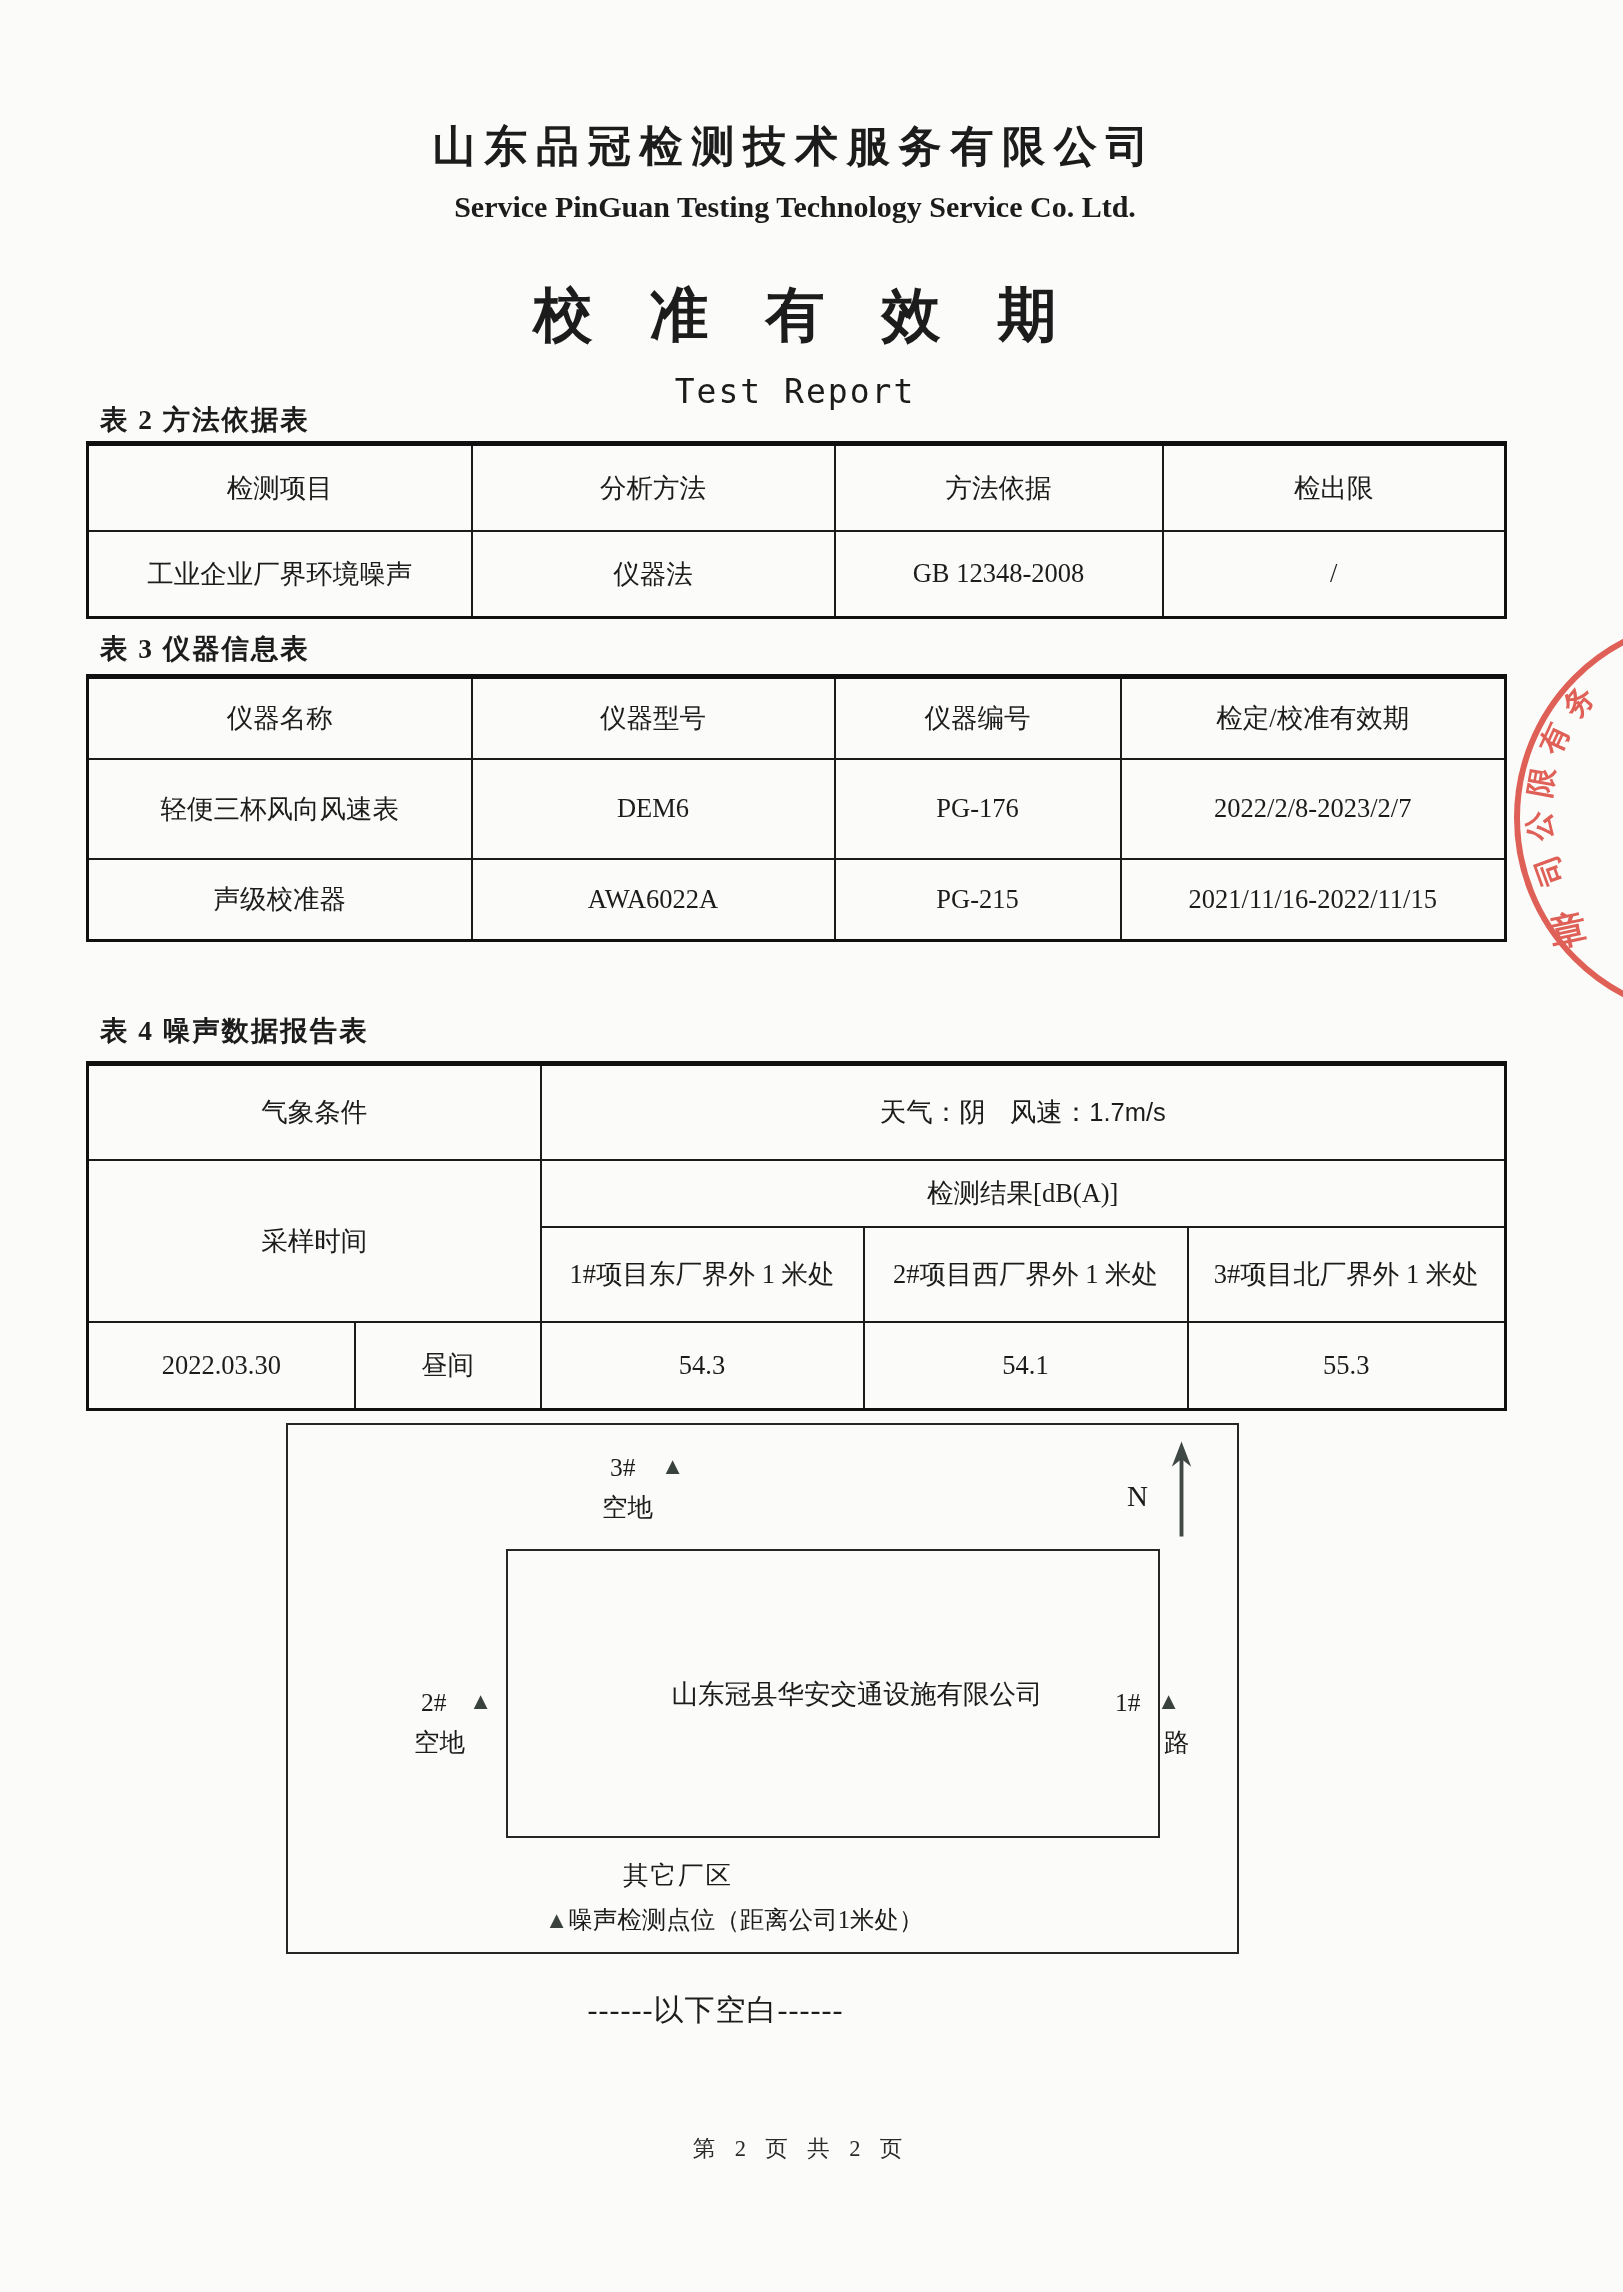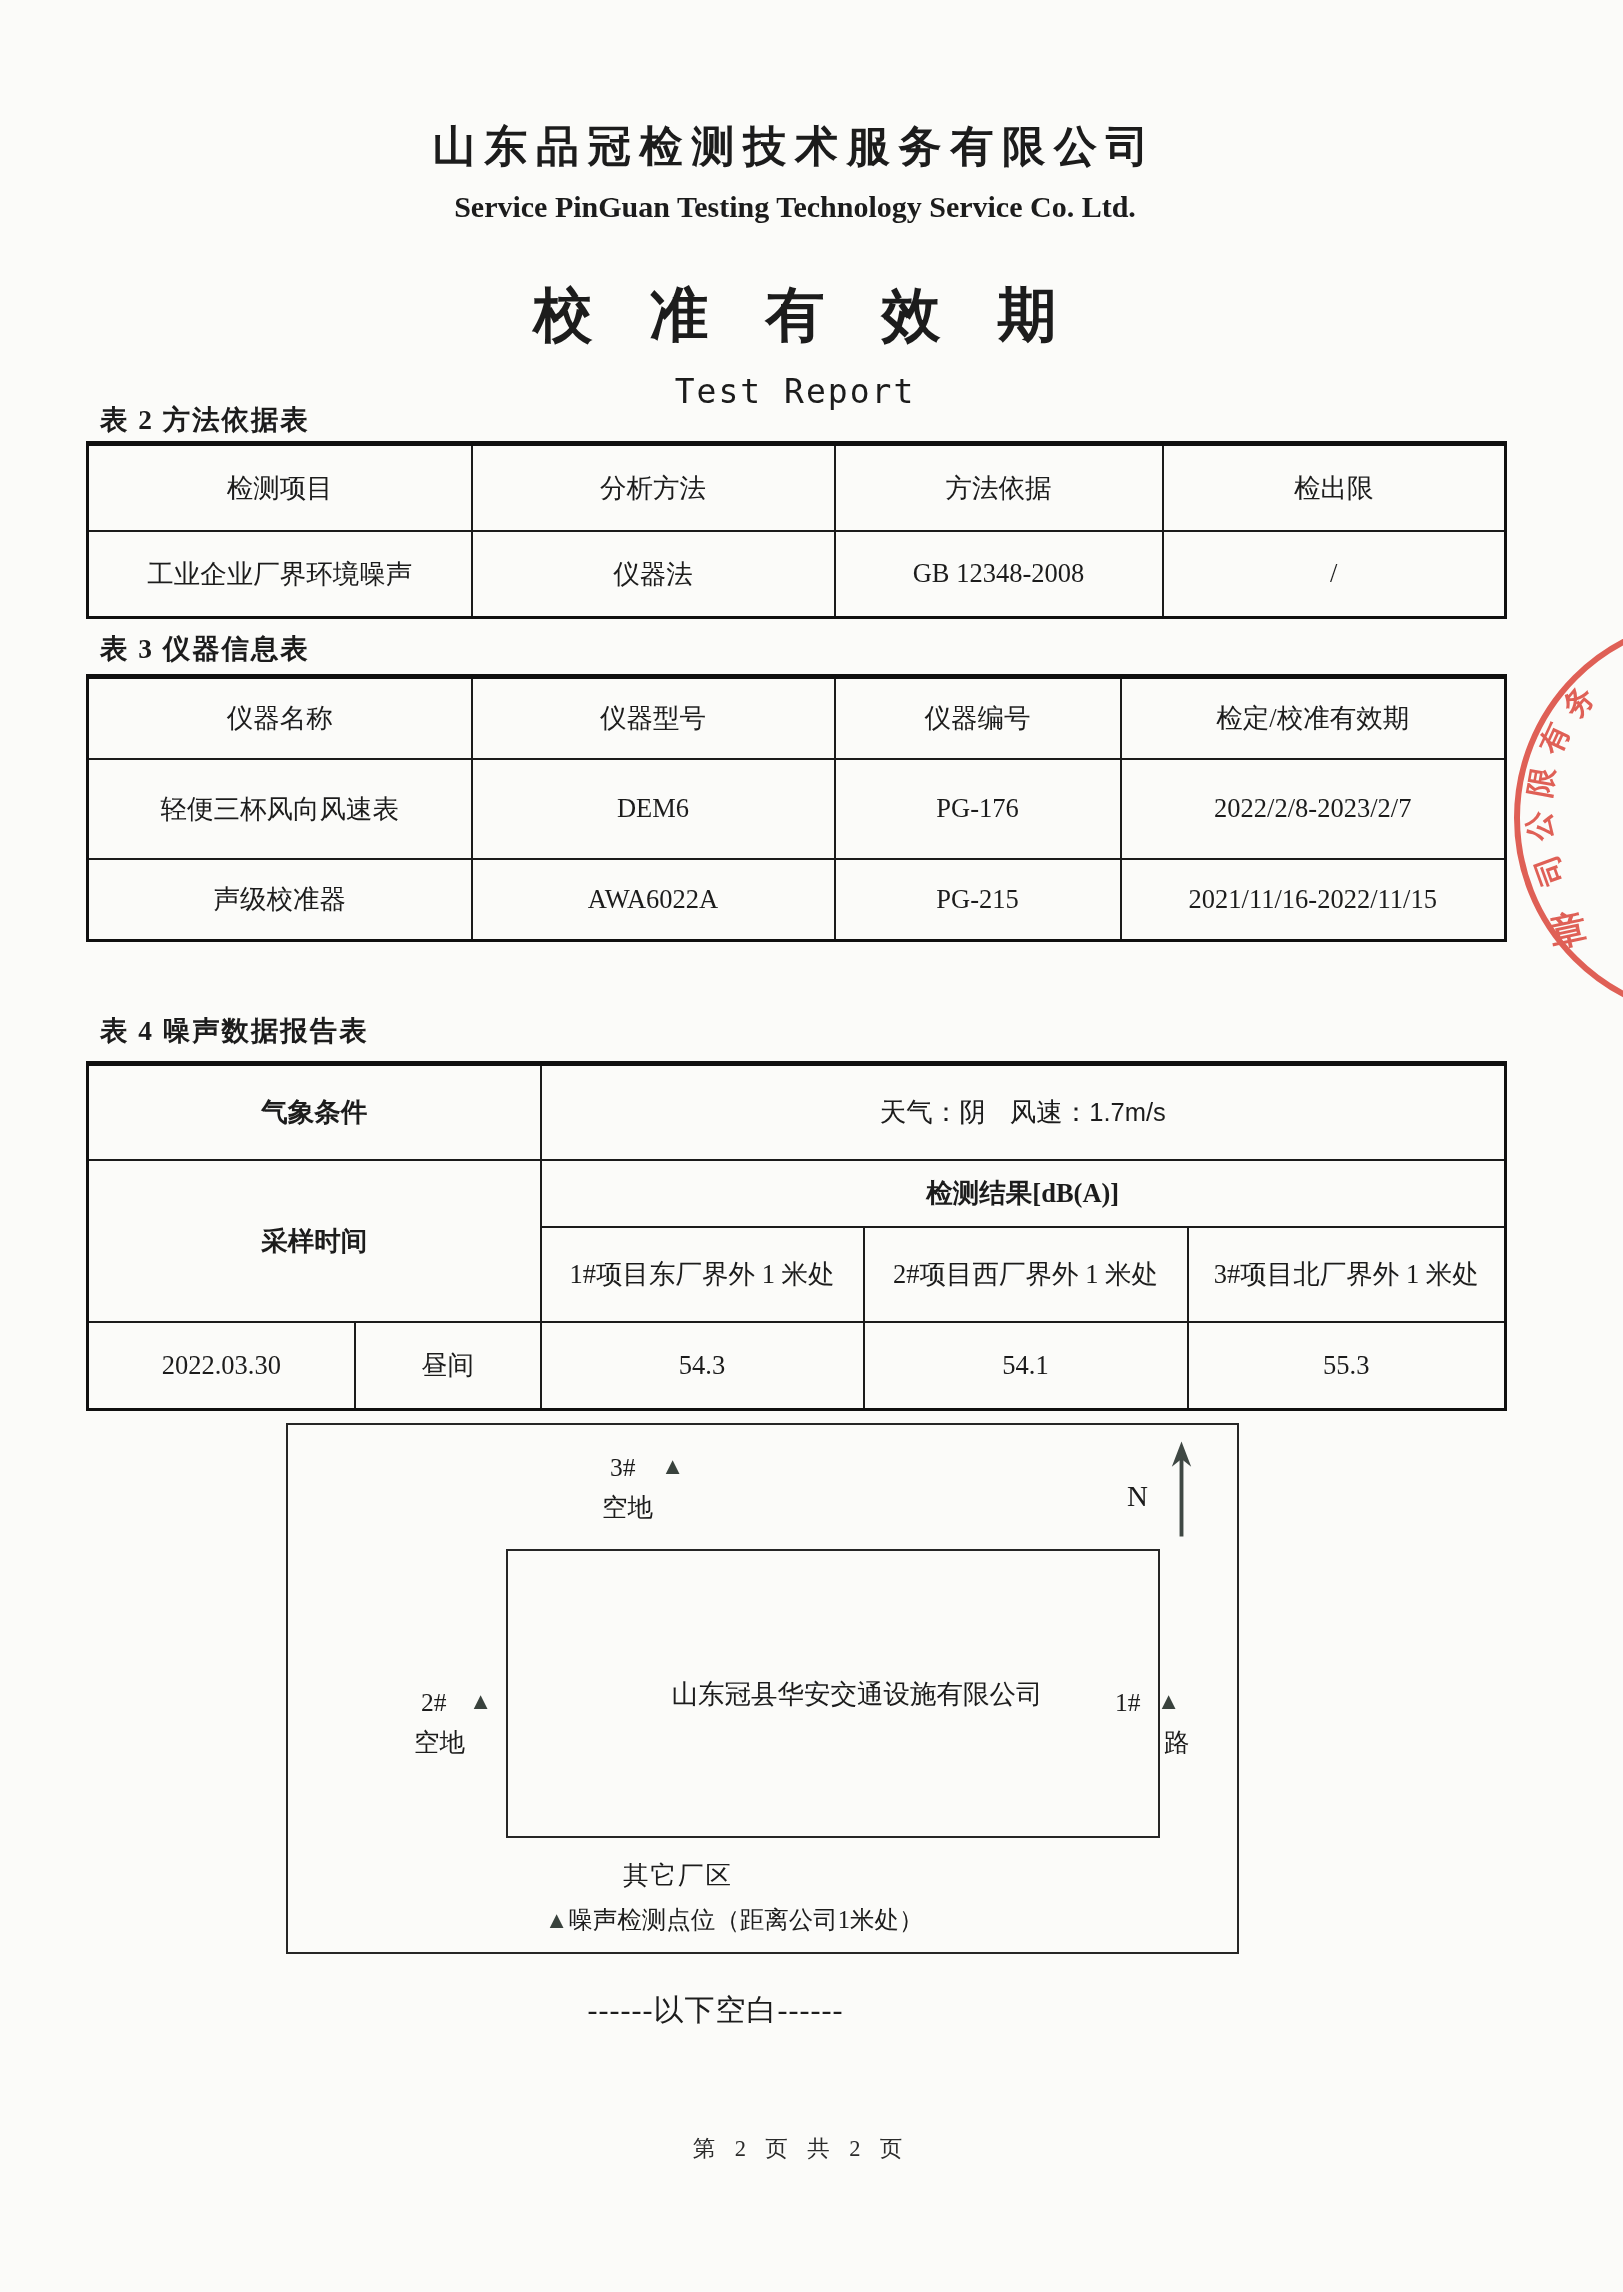--- a/index.html
+++ b/index.html
@@ -26,21 +26,21 @@
   
   table.tbl { border-collapse:collapse; table-layout:fixed; position:absolute;
               border:3.9px solid #101010; border-top-width:5.9px; }
   table.tbl td { border:2px solid #1b1b1b; text-align:center; vertical-align:middle;
                  font-size:26.5px; overflow:hidden; white-space:nowrap; }
   .tbl2 { left:86px; top:441px;  width:1418px; }
   .tbl3 { left:86px; top:674px;  width:1418px; }
   .tbl4 { left:86px; top:1061px; width:1418px; }
   tr.h89 { height:87px; } tr.h84 { height:82px; } tr.h80 { height:100px; }
   tr.h98 { height:96px; } tr.h68 { height:67px; } tr.h97 { height:95px; } tr.h90 { height:88px; }
-  td.bold { font-weight:700; }
+  td.bold { font-weight:400; }
   td.sub  { font-size:24.5px; font-weight:400; }
   .wind { margin-left:24px; }
   .sans { font-family:"Liberation Sans","DejaVu Sans",sans-serif; font-size:25.5px; }
 
   
   .outer-box { left:286px; top:1423px; width:949px; height:527px; border:2px solid #262626; }
   .inner-box { left:506px; top:1549px; width:602px; height:285px; border:2px solid #262626;
                display:flex; align-items:center; justify-content:center; font-size:26.5px;padding-left:48px; }
   .dlabel { font-size:25.5px; }
   .tri { color:#39423d; font-size:23.5px; }

